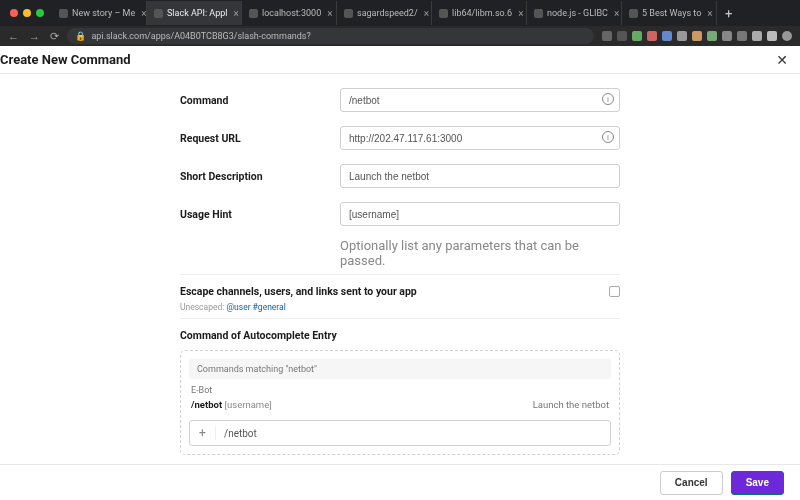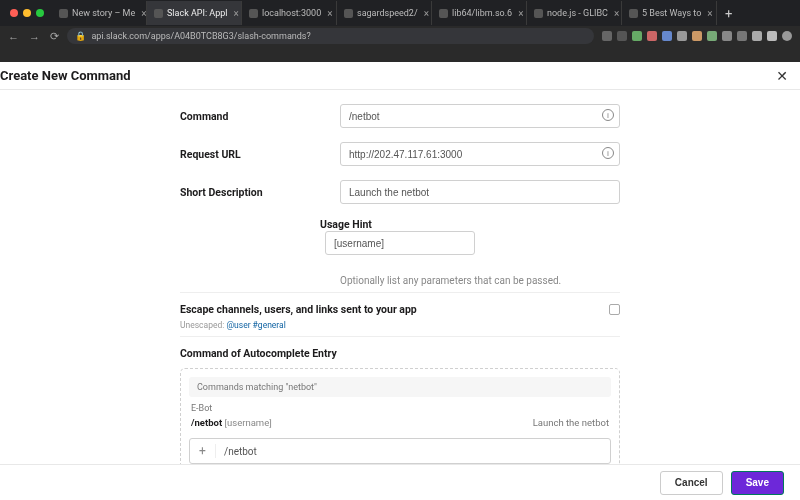--- a/index.html
+++ b/index.html
@@ -1,17 +1,17 @@
 <!DOCTYPE html>
 <html><head>
 <meta charset="utf-8">
 <style>
   * { box-sizing: border-box; margin: 0; padding: 0; }
   html, body { width: 800px; height: 500px; font-family: -apple-system, BlinkMacSystemFont, "Segoe UI", Roboto, Helvetica, sans-serif; overflow: hidden; }
-  .browser-chrome { background:#2a2a2a; height:62px; width:100%; }
+  .browser-chrome { background:#2a2a2a; height:46px; width:100%; }
   .tab-strip { display:flex; align-items:center; height:26px; padding-left:6px; gap:0; background:#202124; }
   .traffic { display:flex; gap:5px; padding:0 8px 0 4px; }
   .dot { width:8px; height:8px; border-radius:50%; }
   .dot.red{background:#ff5f56;} .dot.yellow{background:#ffbd2e;} .dot.green{background:#27c93f;}
   .tab { display:flex; align-items:center; gap:4px; font-size:9px; color:#bbb; padding:0 7px; height:24px; border-right:1px solid #3a3a3a; max-width:95px; white-space:nowrap; overflow:hidden; }
   .tab.active { background:#35363a; color:#eee; }
   .tab .favicon { width:9px; height:9px; background:#555; border-radius:2px; flex-shrink:0; }
   .tab .x { color:#999; font-size:10px; margin-left:2px; }
   .newtab { color:#ccc; font-size:13px; padding:0 8px; }
   .addr-bar { display:flex; align-items:center; height:20px; padding:0 8px; gap:8px; }
@@ -22,21 +22,21 @@
   .page { background:#fff; width:100%; height:calc(500px - 46px - 36px); overflow:hidden; position:relative; }
   .page-header { height:28px; border-bottom:1px solid #e8e8e8; display:flex; align-items:center; justify-content:flex-start; position:relative; }
   .page-title { font-weight:700; font-size:13px; color:#1d1c1d; }
   .close-x { position:absolute; right:12px; font-size:14px; color:#333; cursor:pointer; }
   .form-wrap { width:440px; margin:14px auto 0; font-size:11px; color:#1d1c1d; }
   .row { display:flex; align-items:center; margin-bottom:14px; }
   .row .label { width:160px; font-weight:700; font-size:10.5px; }
   .row .field { flex:1; position:relative; }
   .row input[type=text] { width:100%; border:1px solid #d0d0d0; border-radius:3px; height:24px; padding:0 8px; font-size:10px; color:#555; }
   .field .info { position:absolute; right:6px; top:5px; width:12px; height:12px; border:1px solid #888; border-radius:50%; font-size:8px; text-align:center; line-height:11px; color:#888; }
-  .hint { font-size:10px; color:#888; margin-top:20px; }
+  .hint { font-size:13px; color:#888; margin-top:12px; }
   .divider { border-top:1px solid #eee; margin:6px 0 10px; }
   .escape-row { display:flex; justify-content:space-between; align-items:center; font-weight:700; font-size:10.5px; }
   .checkbox { width:11px; height:11px; border:1px solid #aaa; border-radius:2px; }
   .unesc { font-size:8.5px; color:#999; margin-top:4px; }
   .unesc .hl { color:#1264a3; }
   .preview-title { font-weight:700; font-size:10.5px; margin-bottom:8px; }
   .preview-box { border:1px dashed #d0d0d0; border-radius:5px; padding:8px; }
   .matching { background:#f6f6f6; border-radius:3px; padding:5px 8px; font-size:9px; color:#777; margin-bottom:6px; }
   .ebot { font-size:9px; color:#777; margin:4px 2px 2px; }
   .cmdline { display:flex; justify-content:space-between; font-size:9.5px; padding:2px; }
@@ -150,21 +150,21 @@
       </div>
     </div>
 
     <div class="row">
       <div class="label">Short Description</div>
       <div class="field">
         <input type="text" value="Launch the netbot" style="">
       </div>
     </div>
 
-    <div class="row" style="margin-bottom:2px;flex-direction:column;">
+    <div class="row" style="margin-bottom:2px;">
       <div class="label">Usage Hint</div>
       <div class="field">
         <input type="text" value="[username]" style="">
       </div>
     </div>
     <div style="margin-left:160px;" class="hint">Optionally list any parameters that can be passed.</div>
 
     <div class="divider"></div>
 
     <div class="escape-row">

